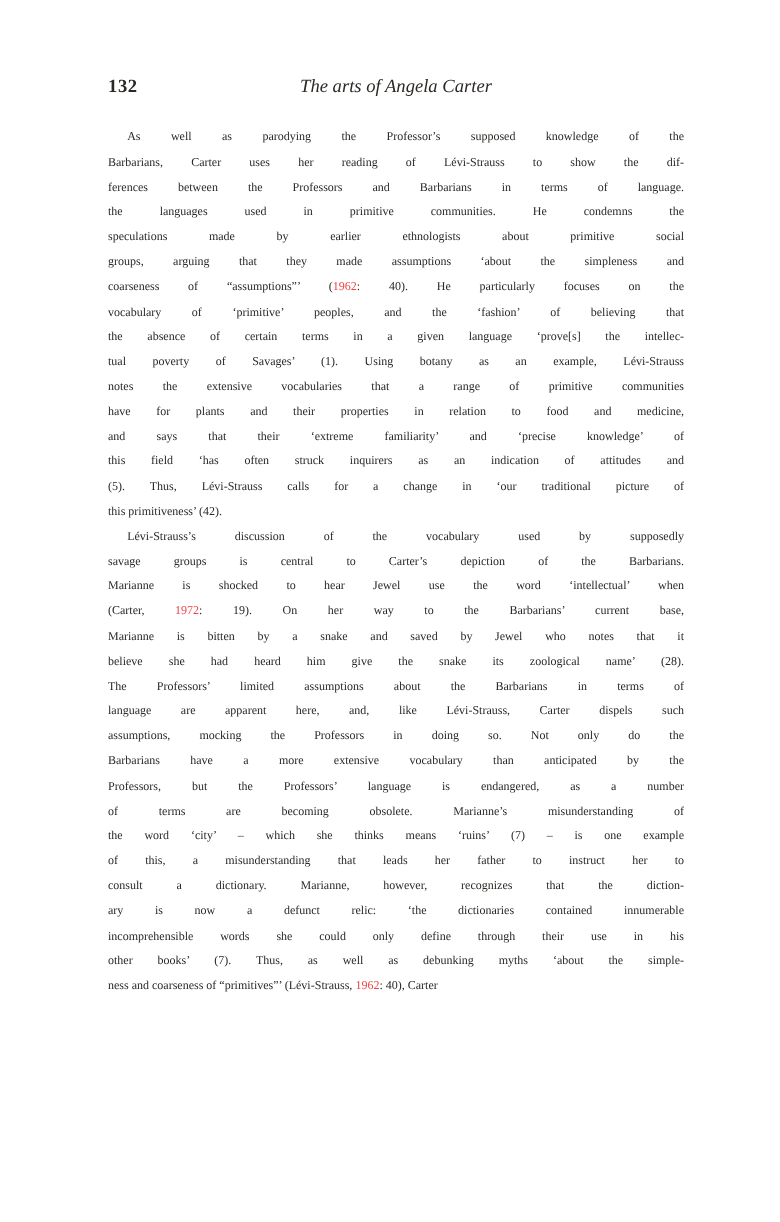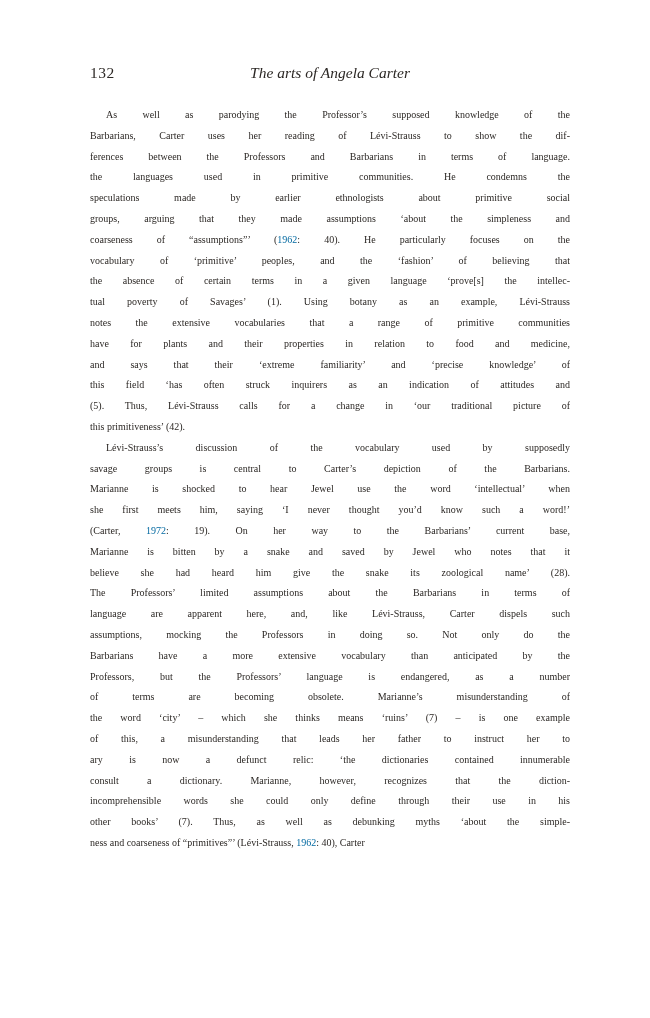--- a/index.html
+++ b/index.html
@@ -22,21 +22,21 @@
     position: relative;
     width: 480px;
     height: 18px;
     font-size: 15.5px;
     line-height: 18px;
   }
   .page-num {
     position: absolute;
     left: 0;
     top: 0;
-    font-weight: 400;
+    font-weight: 700;
     letter-spacing: 0.5px;
   }
   .running-title {
     display: block;
     text-align: center;
     font-style: italic;
   }
   .text-block {
     margin-top: 23px;
     width: 480px;
@@ -52,21 +52,21 @@
   .line.last {
     text-align-last: left;
   }
   .line.indent {
     text-indent: 16px;
   }
   .italic {
     font-style: italic;
   }
   .cite-link {
-    color: #0369a1;
+    color: #ef4444;
     cursor: pointer;
   }
 </style>
 </head>
 <body>
 
 <div class="page">
   <header class="page-header">
     <span class="page-num">132</span>
     <span class="running-title">The arts of Angela Carter</span>
@@ -87,32 +87,31 @@
         <div class="line"><span>have for plants and their properties in relation to food and medicine,</span></div>
         <div class="line"><span>and says that their ‘extreme familiarity’ and ‘precise knowledge’ of</span></div>
         <div class="line"><span>this field ‘has often struck inquirers as an indication of attitudes and</span></div>
         <div class="line"><span>(5). Thus, Lévi-Strauss calls for a change in ‘our traditional picture of</span></div>
         <div class="line last"><span>this primitiveness’ (42).</span></div>
       </div>
       <div class="para">
         <div class="line indent"><span>Lévi-Strauss’s discussion of the vocabulary used by supposedly</span></div>
         <div class="line"><span>savage groups is central to Carter’s depiction of the Barbarians.</span></div>
         <div class="line"><span>Marianne is shocked to hear Jewel use the word ‘intellectual’ when</span></div>
-        <div class="line"><span>she first meets him, saying ‘I never thought you’d know such a word!’</span></div>
         <div class="line"><span>(Carter, </span><span class="cite-link">1972</span><span>: 19). On her way to the Barbarians’ current base,</span></div>
         <div class="line"><span>Marianne is bitten by a snake and saved by Jewel who notes that it</span></div>
         <div class="line"><span>believe she had heard him give the snake its zoological name’ (28).</span></div>
         <div class="line"><span>The Professors’ limited assumptions about the Barbarians in terms of</span></div>
         <div class="line"><span>language are apparent here, and, like Lévi-Strauss, Carter dispels such</span></div>
         <div class="line"><span>assumptions, mocking the Professors in doing so. Not only do the</span></div>
         <div class="line"><span>Barbarians have a more extensive vocabulary than anticipated by the</span></div>
         <div class="line"><span>Professors, but the Professors’ language is endangered, as a number</span></div>
         <div class="line"><span>of terms are becoming obsolete. Marianne’s misunderstanding of</span></div>
         <div class="line"><span>the word ‘city’ – which she thinks means ‘ruins’ (7) – is one example</span></div>
         <div class="line"><span>of this, a misunderstanding that leads her father to instruct her to</span></div>
+        <div class="line"><span>consult a dictionary. Marianne, however, recognizes that the diction-</span></div>
         <div class="line"><span>ary is now a defunct relic: ‘the dictionaries contained innumerable</span></div>
-        <div class="line"><span>consult a dictionary. Marianne, however, recognizes that the diction-</span></div>
         <div class="line"><span>incomprehensible words she could only define through their use in his</span></div>
         <div class="line"><span>other books’ (7). Thus, as well as debunking myths ‘about the simple-</span></div>
         <div class="line last"><span>ness and coarseness of “primitives”’ (Lévi-Strauss, </span><span class="cite-link">1962</span><span>: 40), Carter</span></div>
       </div>
     </main>
 </div>
 
 </body></html>

